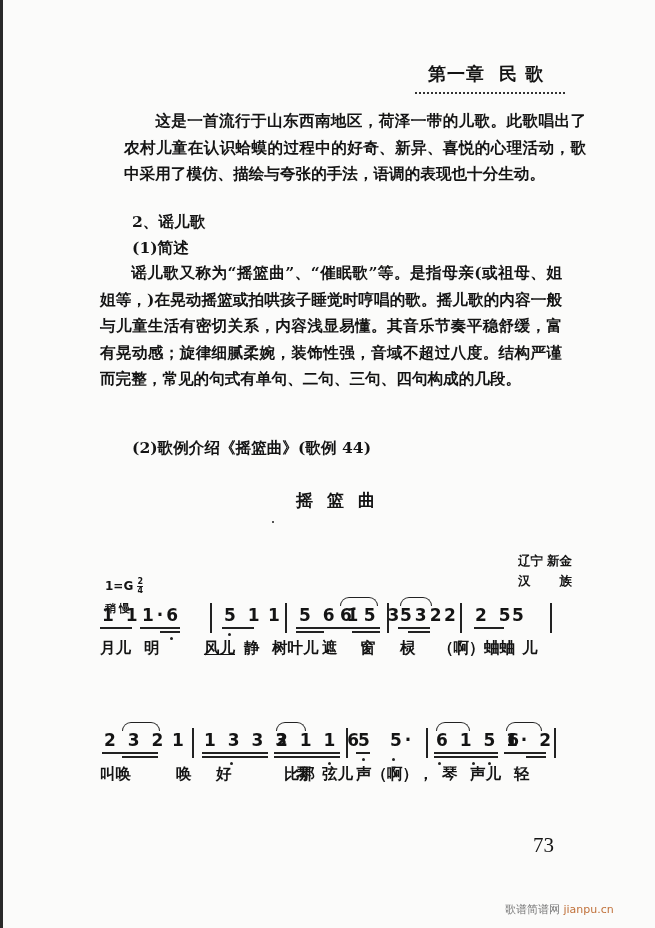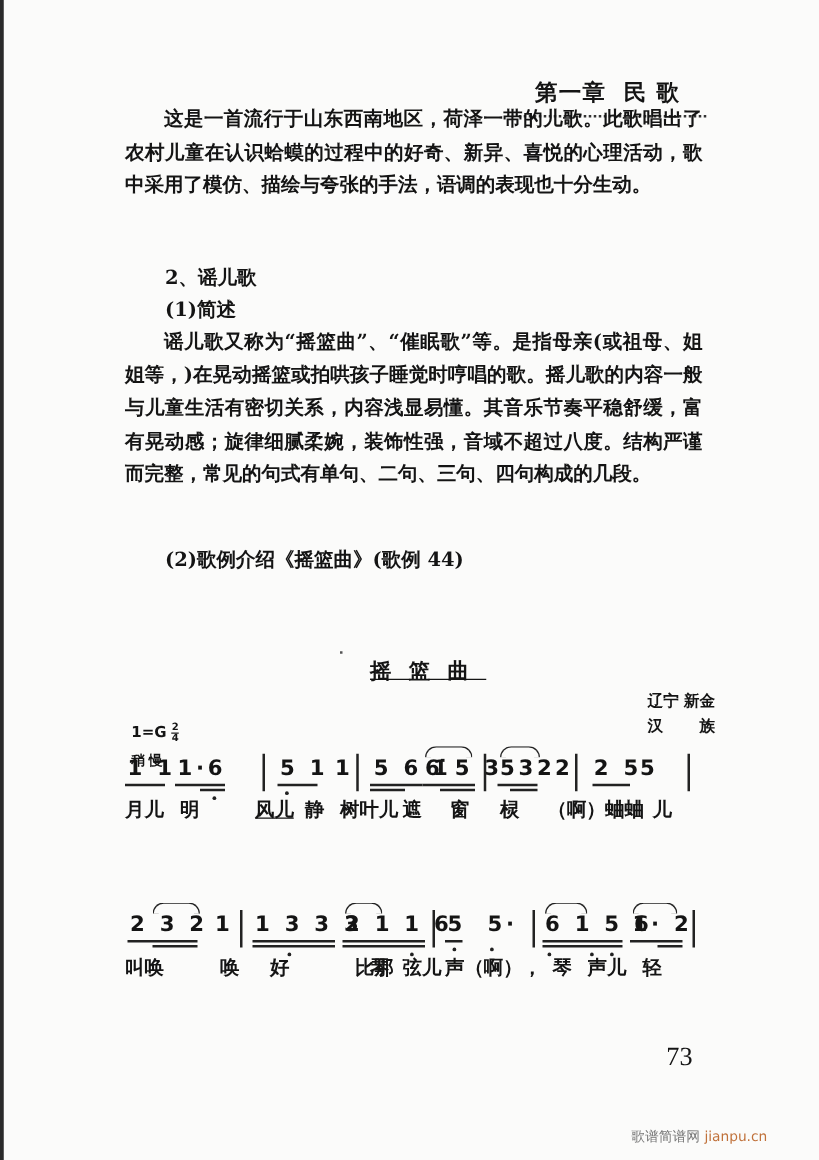--- a/index.html
+++ b/index.html
@@ -19,22 +19,22 @@
       position: absolute; left: 415px; top: 92px; width: 150px; height: 0;
       border-top: 2px dotted #333;
     }
     .para {
       position: absolute; left: 100px; width: 462px;
       font-size: 15.6px; line-height: 26.5px; text-align: justify; font-weight: bold;
     }
     .para.indent { text-indent: 2em; }
     .line { position: absolute; left: 132px; font-size: 15.6px; font-weight: bold; }
     .song-title {
-      position: absolute; left: 296px; top: 525px;
-      font-family: "DejaVu Sans", sans-serif; font-weight: bold; font-size: 17px; letter-spacing: 14px; text-decoration: underline;
+      position: absolute; left: 296px; top: 489px;
+      font-family: "DejaVu Sans", sans-serif; font-weight: bold; font-size: 17px; letter-spacing: 14px;
     }
     .title-dot { position: absolute; left: 272px; top: 521px; width: 2px; height: 2px; background: #555; }
     .key { position: absolute; left: 105px; top: 578px; font-family: "DejaVu Sans", sans-serif; font-size: 12px; font-weight: bold; }
     .key .frac { display: inline-flex; flex-direction: column; align-items: center; font-size: 8px; line-height: 8px; vertical-align: middle; }
     .key .frac span:first-child { border-bottom: 1px solid #222; }
     .tempo { position: absolute; left: 105px; top: 601px; font-size: 11px; font-weight: bold; letter-spacing: 3px; }
     .origin { position: absolute; left: 518px; top: 551px; font-size: 12.5px; font-weight: bold; line-height: 20px; }
     .origin .row { display: flex; justify-content: space-between; width: 54px; }
     .staff { position: absolute; left: 100px; width: 460px; height: 40px; text-align: right; }
     .note {
@@ -53,21 +53,21 @@
 </head>
 <body>
 
 <div class="left-edge"></div>
 
 <div class="chapter-header">
   <span>第一章</span><span class="sep"></span><span>民 歌</span>
 </div>
 <div class="header-rule"></div>
 
-<div class="para indent" style="top:82px;">这是一首流行于山东西南地区，荷泽一带的儿歌。此歌唱出了农村儿童在认识蛤蟆的过程中的好奇、新异、喜悦的心理活动，歌中采用了模仿、描绘与夸张的手法，语调的表现也十分生动。</div>
+<div class="para indent" style="top:108px;margin-left:24px;">这是一首流行于山东西南地区，荷泽一带的儿歌。此歌唱出了农村儿童在认识蛤蟆的过程中的好奇、新异、喜悦的心理活动，歌中采用了模仿、描绘与夸张的手法，语调的表现也十分生动。</div>
 <div class="line" style="top:212px;">2、谣儿歌</div>
 <div class="line" style="top:238px;">(1)简述</div>
 <div class="para indent" style="top:260px;">谣儿歌又称为“摇篮曲”、“催眠歌”等。是指母亲(或祖母、姐姐等，)在晃动摇篮或拍哄孩子睡觉时哼唱的歌。摇儿歌的内容一般与儿童生活有密切关系，内容浅显易懂。其音乐节奏平稳舒缓，富有晃动感；旋律细腻柔婉，装饰性强，音域不超过八度。结构严谨而完整，常见的句式有单句、二句、三句、四句构成的几段。</div>
 <div class="line" style="top:438px;">(2)歌例介绍《摇篮曲》(歌例 44)</div>
 
 <div class="title-dot"></div>
 <div class="song-title">摇篮曲</div>
 
 <div class="key">
   <span>1=G</span>

